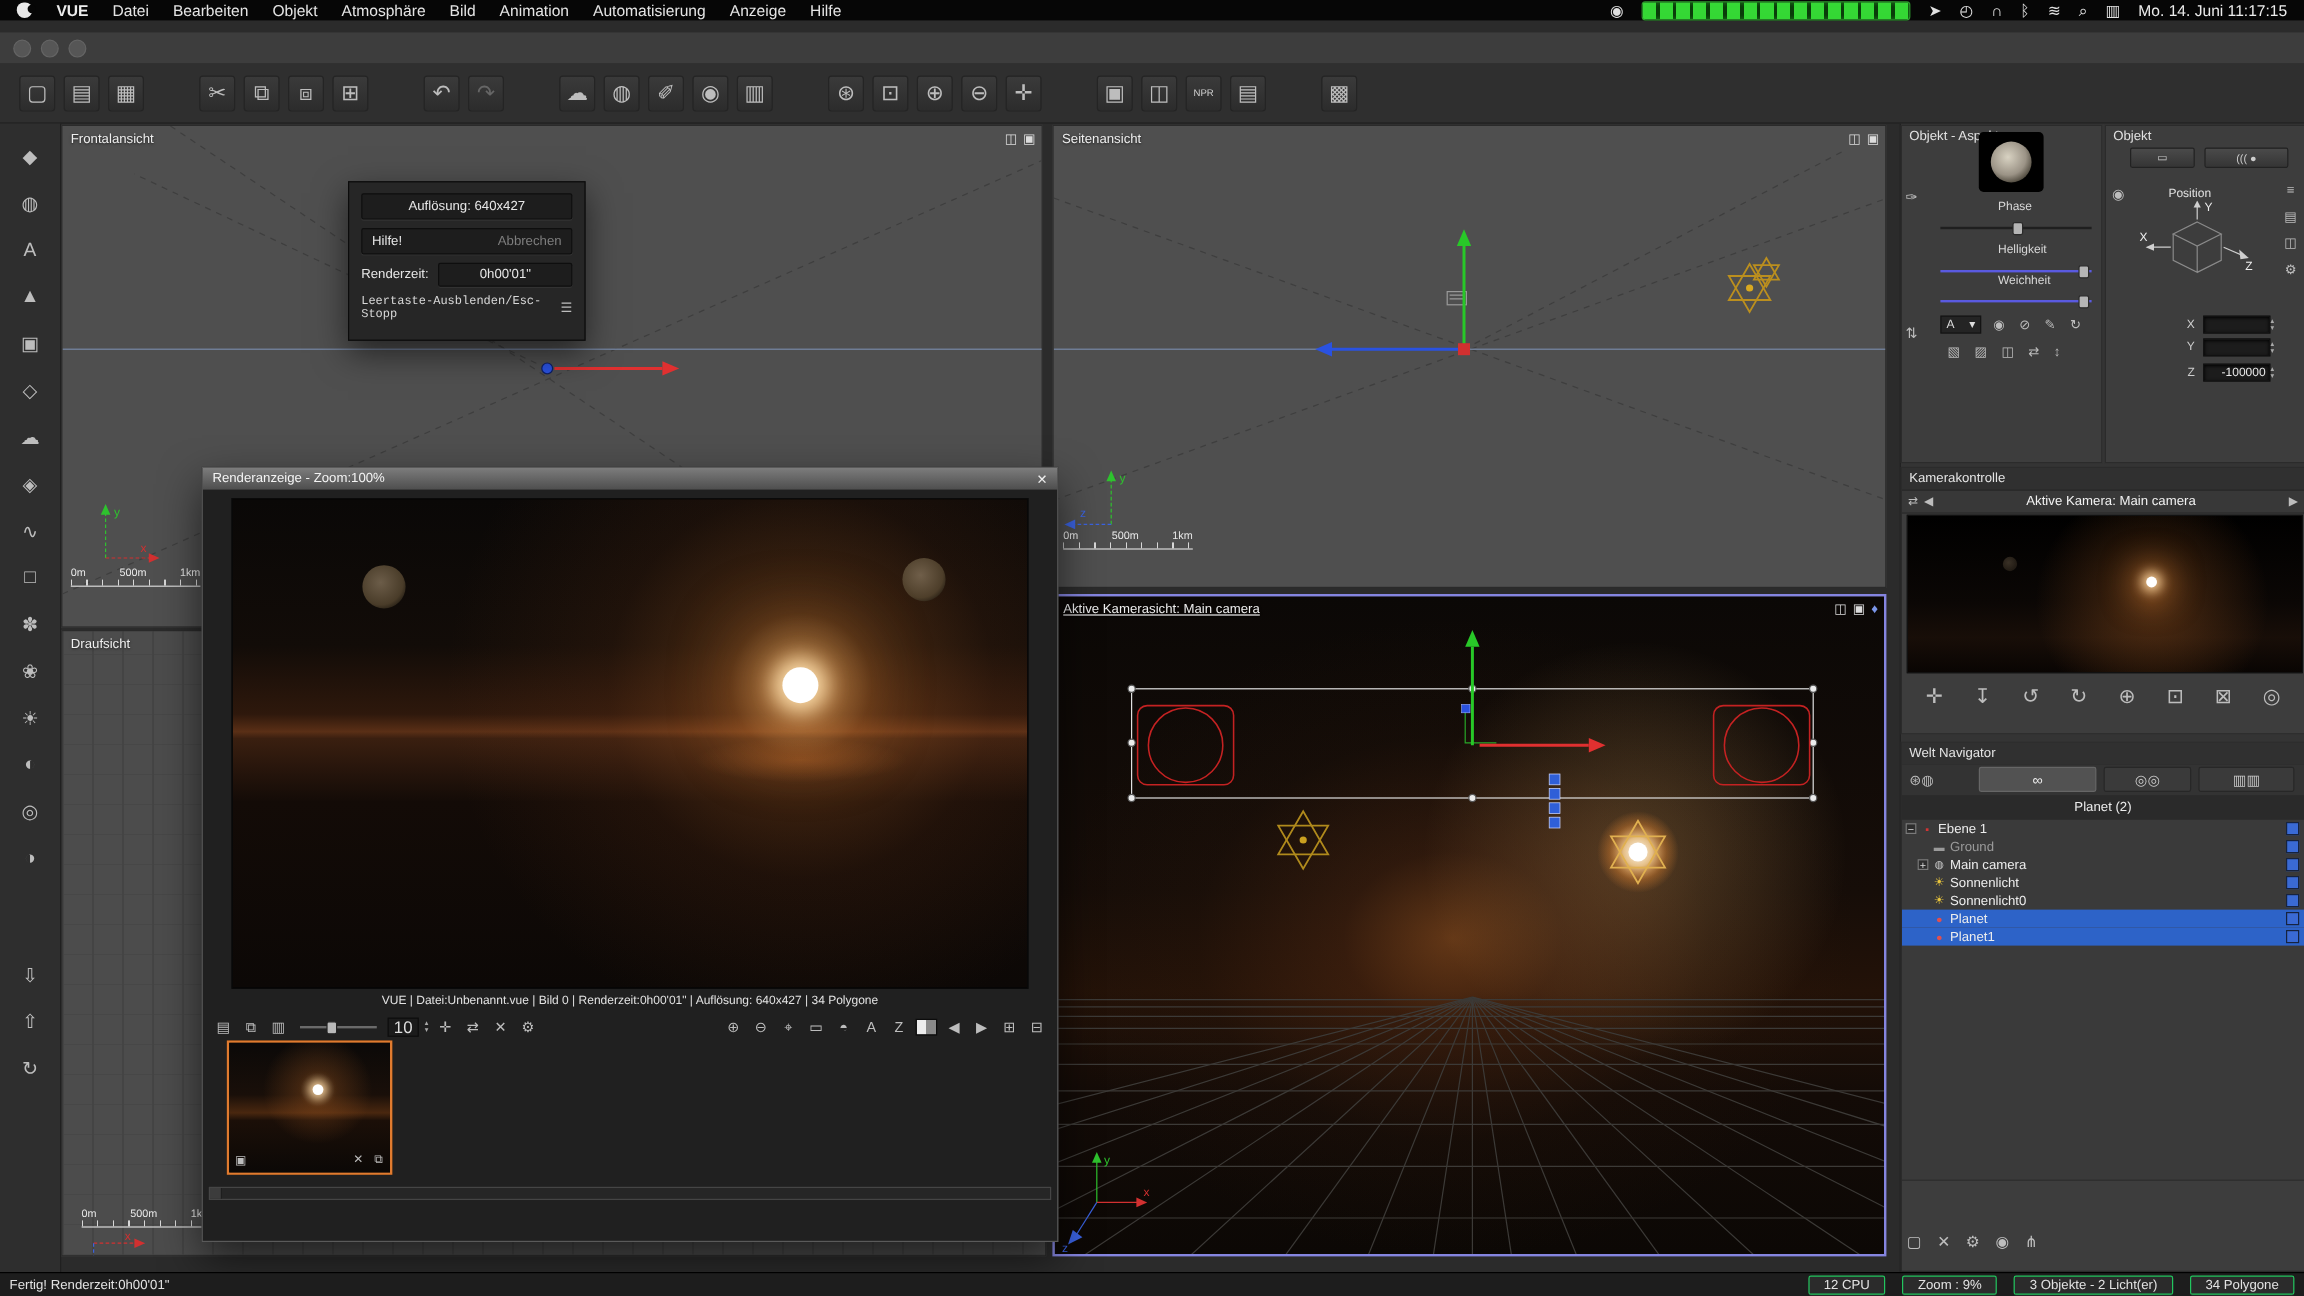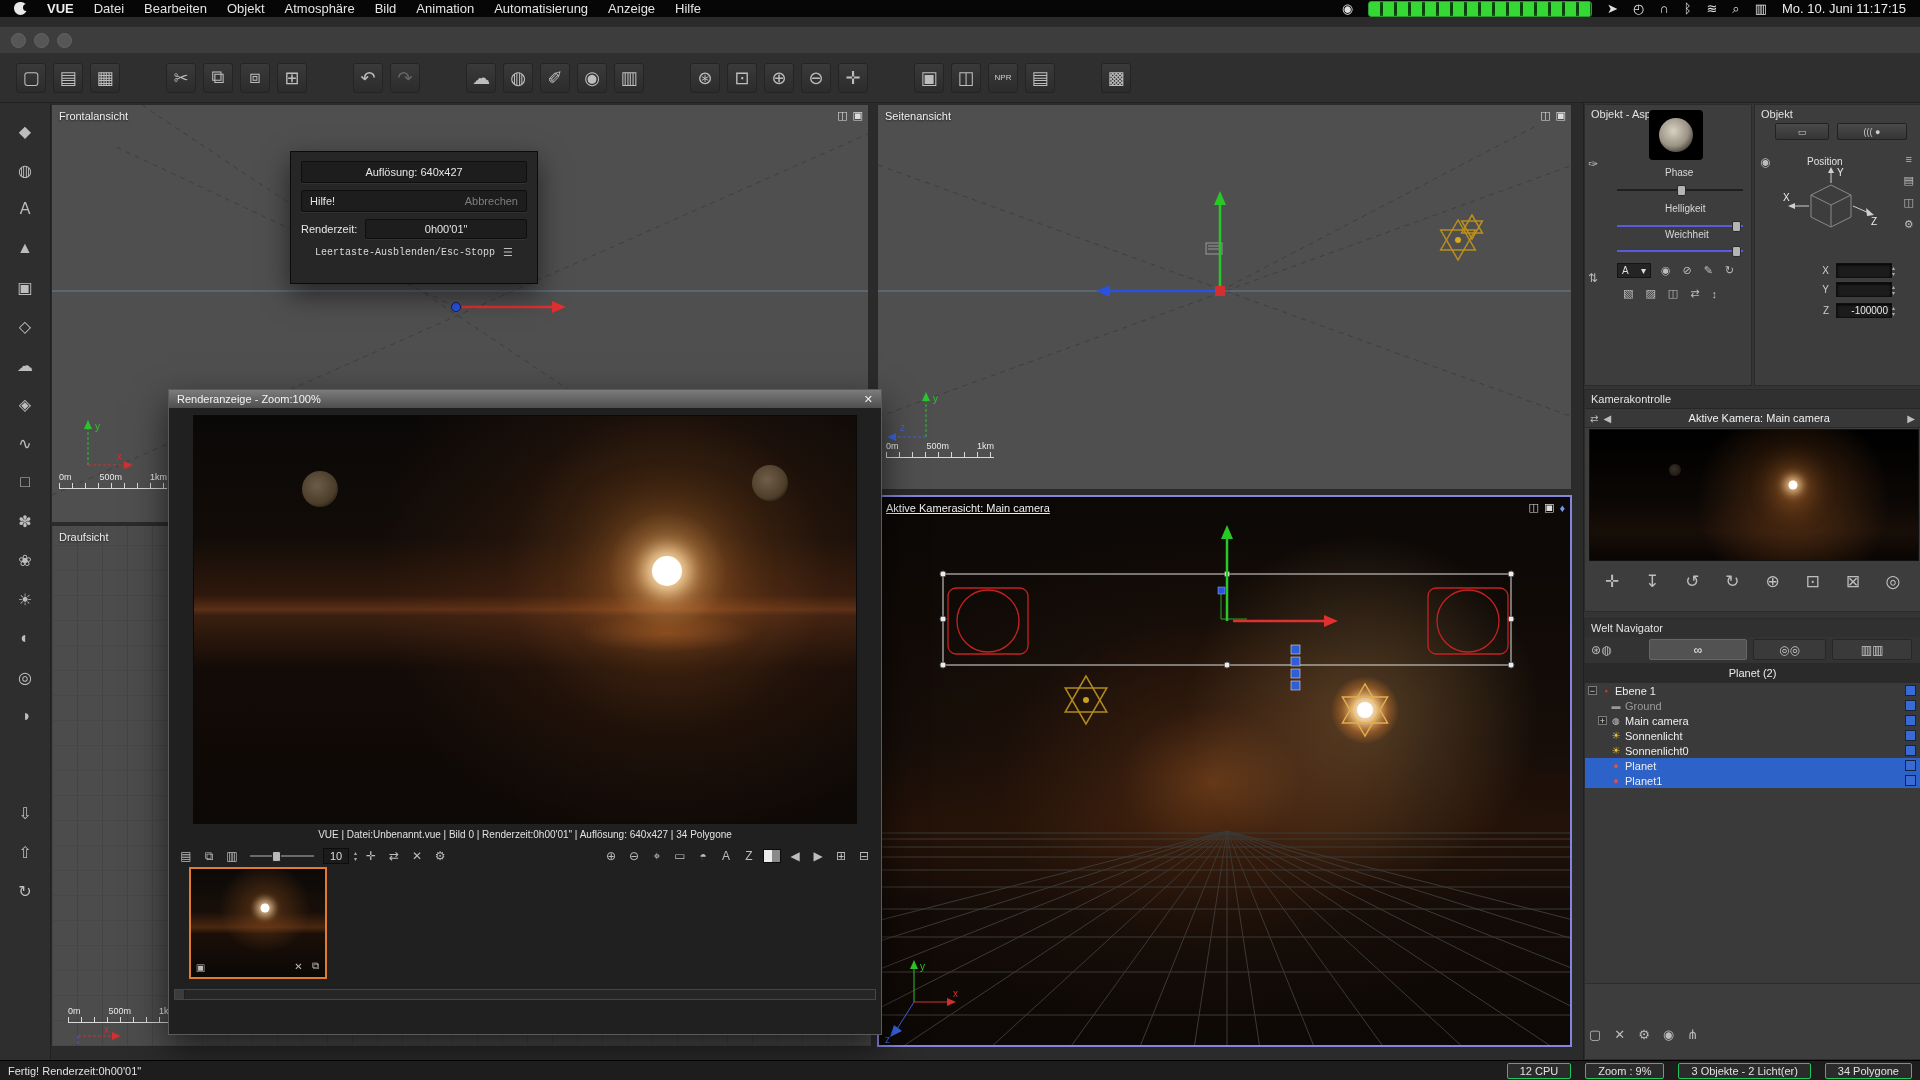--- a/index.html
+++ b/index.html
@@ -61,21 +61,21 @@
   #vp-cam .vlabel{text-decoration:underline;}
   .dash{stroke:#3e3e3e;stroke-width:1;stroke-dasharray:5 5;fill:none;}
   .horizon{stroke:#6f7d95;stroke-width:1.2;}
   .axsvg text{font-size:10px;font-family:"Liberation Sans",sans-serif;}
   .scaleband{position:absolute;width:108px;z-index:4;}
   .scaleband .lbls{display:flex;justify-content:space-between;color:#e8e8e8;font-size:9px;margin-bottom:1px;}
   .scaleband .ruler{height:5px;border-bottom:1px solid #d8d8d8;
     background:repeating-linear-gradient(90deg,#d8d8d8 0 1px,transparent 1px 13px);}
 
   
-  #render-dialog{position:absolute;left:290px;top:151px;width:248px;height:133px;background:#262626;border:1px solid #0b0b0b;
+  #render-dialog{position:absolute;left:290px;top:151px;width:198px;height:133px;background:#262626;border:1px solid #0b0b0b;
     box-shadow:0 10px 26px rgba(0,0,0,.55);z-index:60;padding:9px 10px;box-sizing:border-box;font-size:11px;color:#e6e6e6;}
   .rd-box{background:#1d1d1d;border:1px solid #0e0e0e;box-shadow:0 1px 0 rgba(255,255,255,.06);border-radius:2px;}
   .rd-res{height:20px;display:flex;align-items:center;justify-content:center;margin-bottom:7px;}
   .rd-row{height:20px;display:flex;align-items:center;justify-content:space-between;padding:0 8px;margin-bottom:7px;}
   .rd-cancel{color:#7e7e7e;}
   .rd-row2{height:20px;display:flex;align-items:center;gap:8px;margin-bottom:7px;}
   .rd-row2 .rd-time{flex:1;height:18px;display:flex;align-items:center;justify-content:center;}
   .rd-hint{display:flex;align-items:center;justify-content:center;gap:8px;font-size:10px;color:#d8d8d8;font-family:Liberation Mono, monospace;}
   .rd-hint .ic{font-size:11px;}
 
@@ -95,21 +95,21 @@
     background:radial-gradient(circle at 42% 40%,#7c6b54,#54452f 62%,#2c2418 78%,rgba(0,0,0,0) 82%);}
   .scene .m1{left:19%;top:18%;}
   .scene .m2{left:87%;top:16.5%;}
   .scene .reflect{position:absolute;left:58%;top:49%;width:27%;height:9%;
     background:radial-gradient(ellipse,rgba(225,125,50,.28),transparent 70%);}
   #rw-status{margin-top:5px;text-align:center;font-size:10px;color:#e2e2e2;}
   #rw-toolbar{margin:5px 8px 0;height:22px;display:flex;align-items:center;gap:5px;}
   #rw-toolbar .ic{width:18px;height:18px;font-size:12px;}
   #rw-toolbar .slider{position:relative;width:64px;height:2px;background:#6a6a6a;margin:0 4px;}
   #rw-toolbar .slider .knob{position:absolute;left:35%;top:-4px;width:7px;height:9px;background:#b9b9b9;border:1px solid #222;border-radius:2px;}
-  .numbox{width:24px;height:14px;background:#1b1b1b;border:1px solid #0d0d0d;color:#ddd;font-size:11px;
+  .numbox{width:24px;height:14px;background:#1b1b1b;border:1px solid #0d0d0d;color:#ddd;font-size:14px;
     display:flex;align-items:center;justify-content:center;}
   .stepper{display:flex;flex-direction:column;font-size:6px;line-height:6px;color:#aaa;}
   #rw-toolbar .right{margin-left:auto;display:flex;align-items:center;gap:5px;}
   .swatch{width:16px;height:12px;border:1px solid #0c0c0c;background:linear-gradient(90deg,#ededed 50%,#8a8a8a 50%);}
   #rw-stacklabel{margin:9px 0 4px 10px;font-size:11px;color:#f0f0f0;}
   #rw-thumb{position:relative;margin-left:20px;width:138px;height:112px;border:2px solid #e07b2f;background:#000;box-sizing:border-box;}
   .mini-scene{position:absolute;inset:0;background:
     radial-gradient(circle at 55% 36%,rgba(255,200,130,.5),rgba(200,110,40,.25) 14%,transparent 45%),
     linear-gradient(180deg,#0b0908 0%,#190f09 40%,#49270f 54%,#1b0f08 60%,#0b0806 100%);}
   .mini-scene .sun{position:absolute;left:55%;top:36%;width:9px;height:9px;border-radius:50%;background:#fff;transform:translate(-50%,-50%);
@@ -225,21 +225,21 @@
       <div class="battery"></div>
       <span style="display:flex;gap:15px">
           <span class="ic">➤</span>
           <span class="ic">◴</span>
           <span class="ic">∩</span>
           <span class="ic">ᛒ</span>
           <span class="ic">≋</span>
           <span class="ic">⌕</span>
           <span class="ic">▥</span>
         </span>
-      <span class="clock">Mo. 10. Juni 11:17:15</span>
+      <span class="clock">Mo. 14. Juni 11:17:15</span>
     </div>
   </div>
 
   <div id="titlebar">
     <span class="tl"></span>
     <span class="tl"></span>
     <span class="tl"></span>
   </div>
 
   <div id="toolbar">

